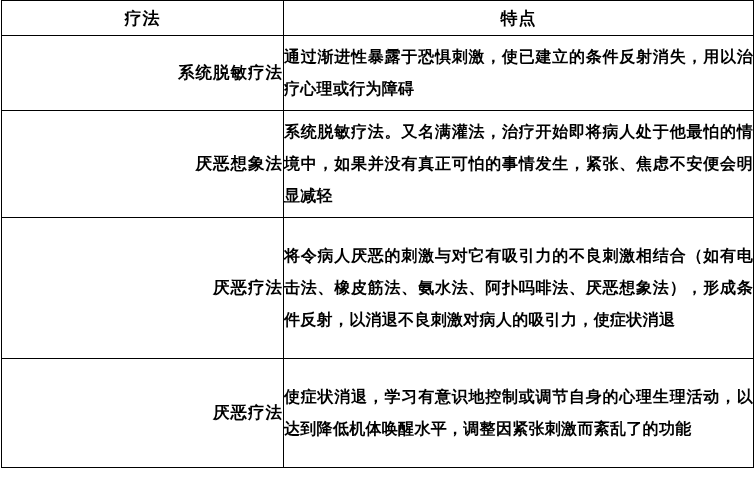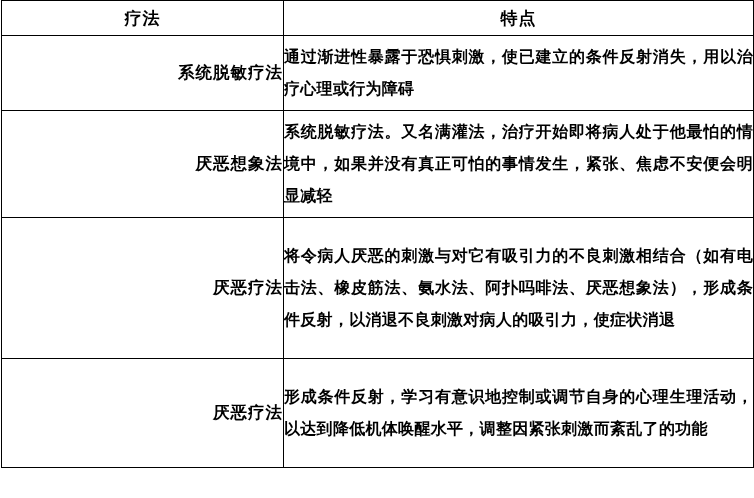--- a/index.html
+++ b/index.html
@@ -92,18 +92,18 @@
       </tr>
       <tr class="row-3">
         <td class="cell-name">厌恶疗法</td>
         <td class="cell-desc">
           <span class="desc-text">将令病人厌恶的刺激与对它有吸引力的不良刺激相结合（如有电击法、橡皮筋法、氨水法、阿扑吗啡法、厌恶想象法），形成条件反射，以消退不良刺激对病人的吸引力，使症状消退</span>
         </td>
       </tr>
       <tr class="row-4">
         <td class="cell-name">厌恶疗法</td>
         <td class="cell-desc">
-          <span class="desc-text">形成条件反射，学习有意识地控制或调节自身的心理生理活动，以达到降低机体唤醒水平，调整因紧张刺激而紊乱了的功能</span>
+          <span class="desc-text">使症状消退，学习有意识地控制或调节自身的心理生理活动，以达到降低机体唤醒水平，调整因紧张刺激而紊乱了的功能</span>
         </td>
       </tr>
     </tbody>
   </table>
 </div>
 
 </body></html>

